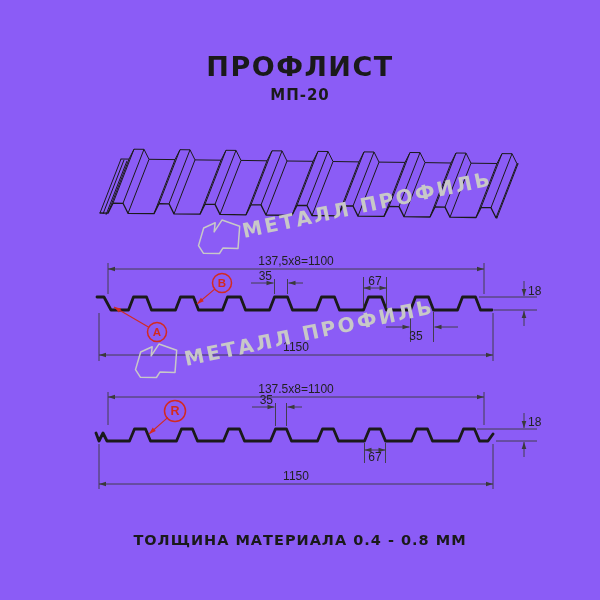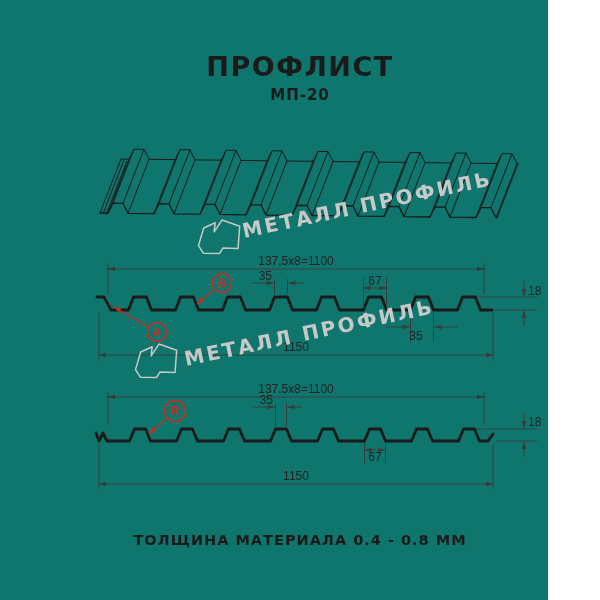--- a/index.html
+++ b/index.html
@@ -1,17 +1,17 @@
 <!DOCTYPE html>
 <html style="--red: #d32a20; --line: #1a1a1a; --wm: #c8c8c8;"><head>
 <meta charset="utf-8">
 <style>
   :root{ --red:#d32a20; --line:#1a1a1a; --dim:#3a3a3a; --wm:#c8c8c8; }
   html,body{margin:0;padding:0;background:#fff;}
-  .page{width:548px;height:600px;position:relative;background:#0f766e;overflow:hidden;}
+  .page{width:600px;height:600px;position:relative;background:#8b5cf6;overflow:hidden;}
   svg{display:block;}
   text{font-family:"Liberation Sans",sans-serif;fill:var(--line);}
   .title{font-family:"DejaVu Sans",sans-serif;font-weight:700;font-size:27px;letter-spacing:1.5px;text-anchor:middle;}
   .subtitle{font-family:"DejaVu Sans",sans-serif;font-weight:700;font-size:15px;letter-spacing:1px;text-anchor:middle;}
   .footer{font-family:"DejaVu Sans",sans-serif;font-weight:600;font-size:14.5px;letter-spacing:1px;text-anchor:middle;}
   .dim{font-size:12px;text-anchor:middle;fill:#222;}
   .dim-end{font-size:12px;text-anchor:end;fill:#222;}
   .dim-start{font-size:12px;text-anchor:start;fill:#222;}
   .mk{fill:var(--red);font-weight:700;font-size:11.5px;text-anchor:middle;}
   .mkc{fill:none;stroke:var(--red);stroke-width:1.5px;}

